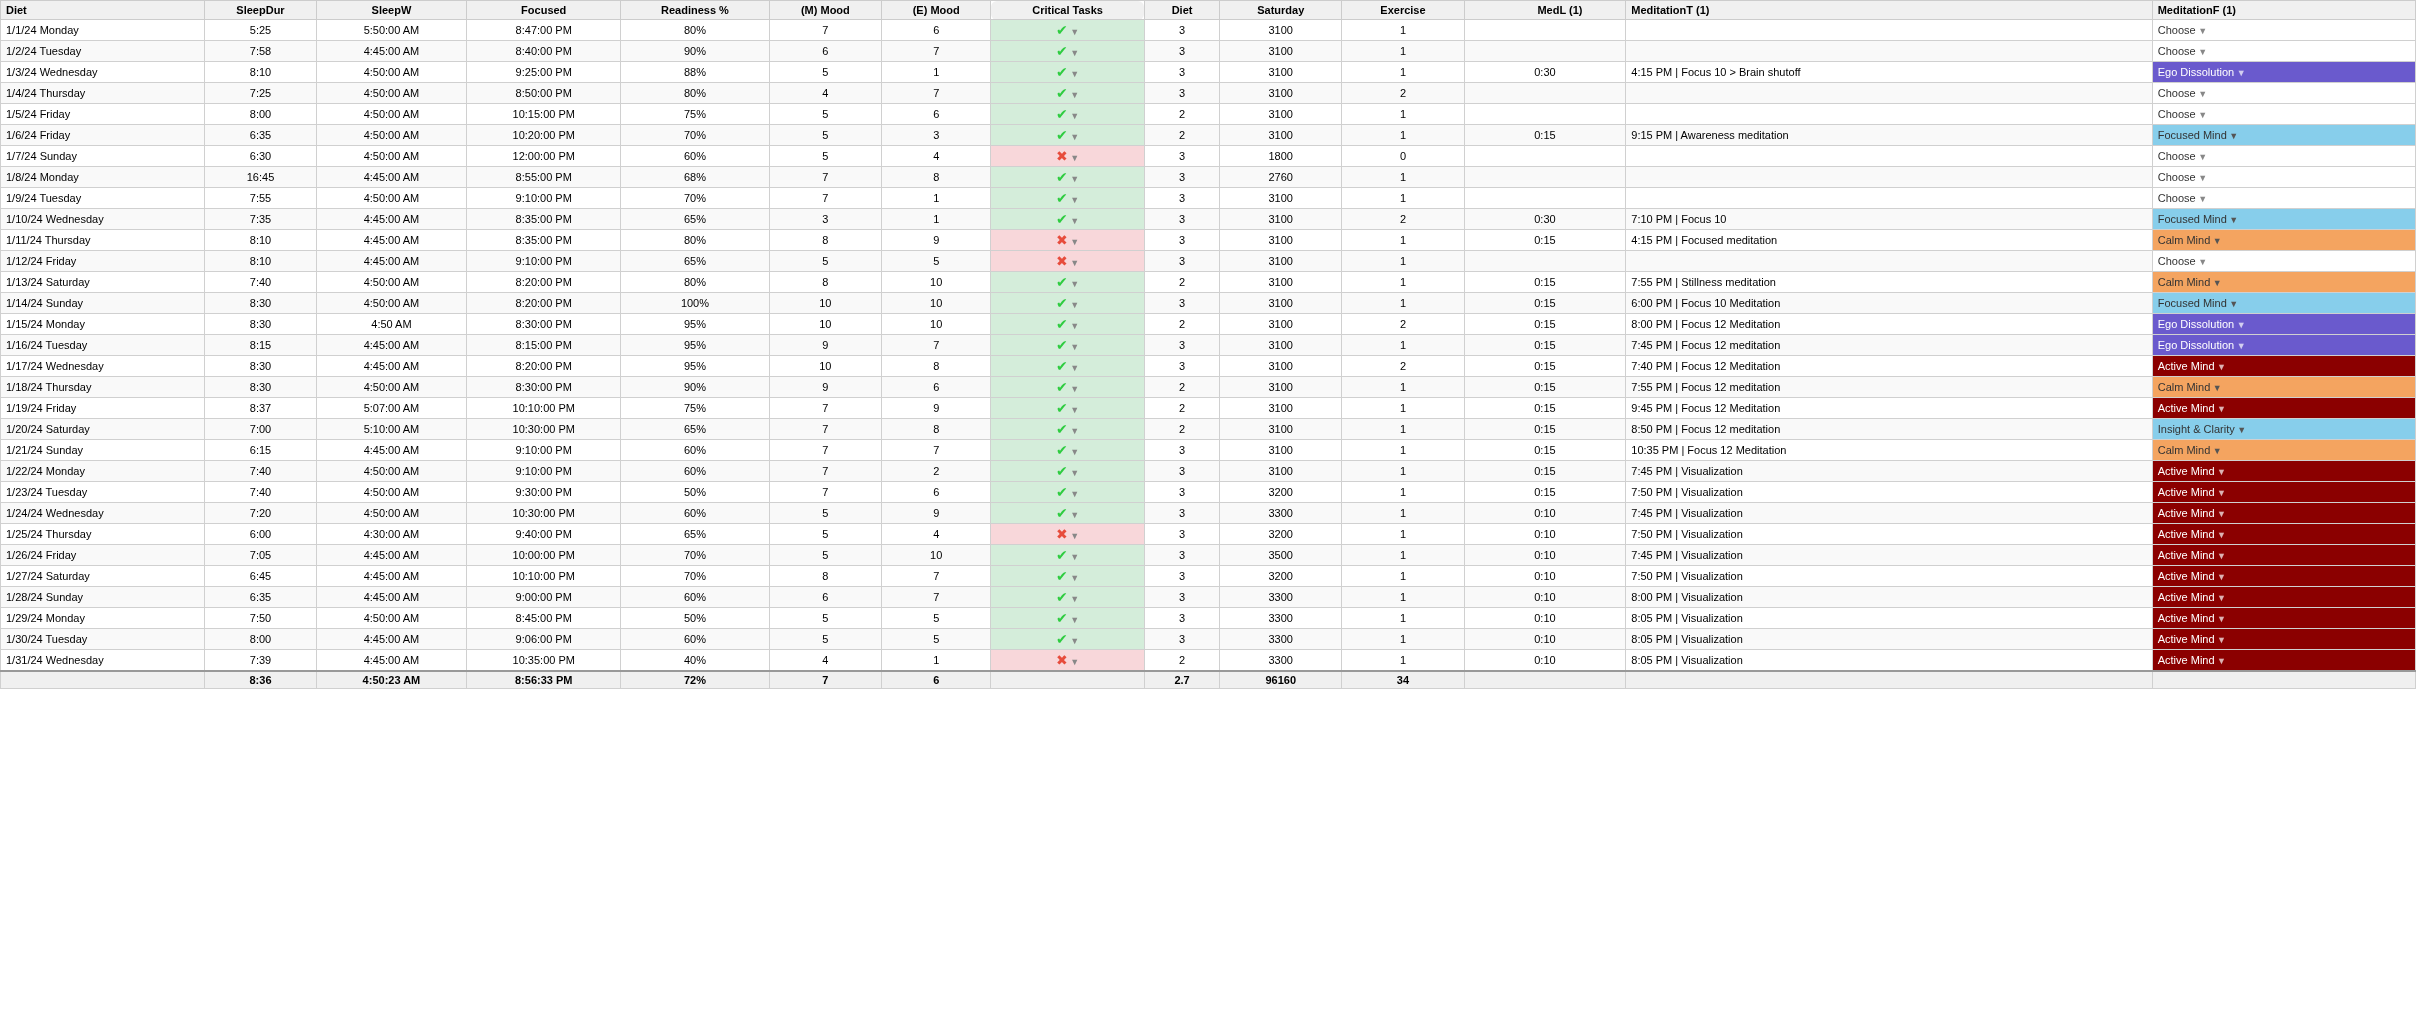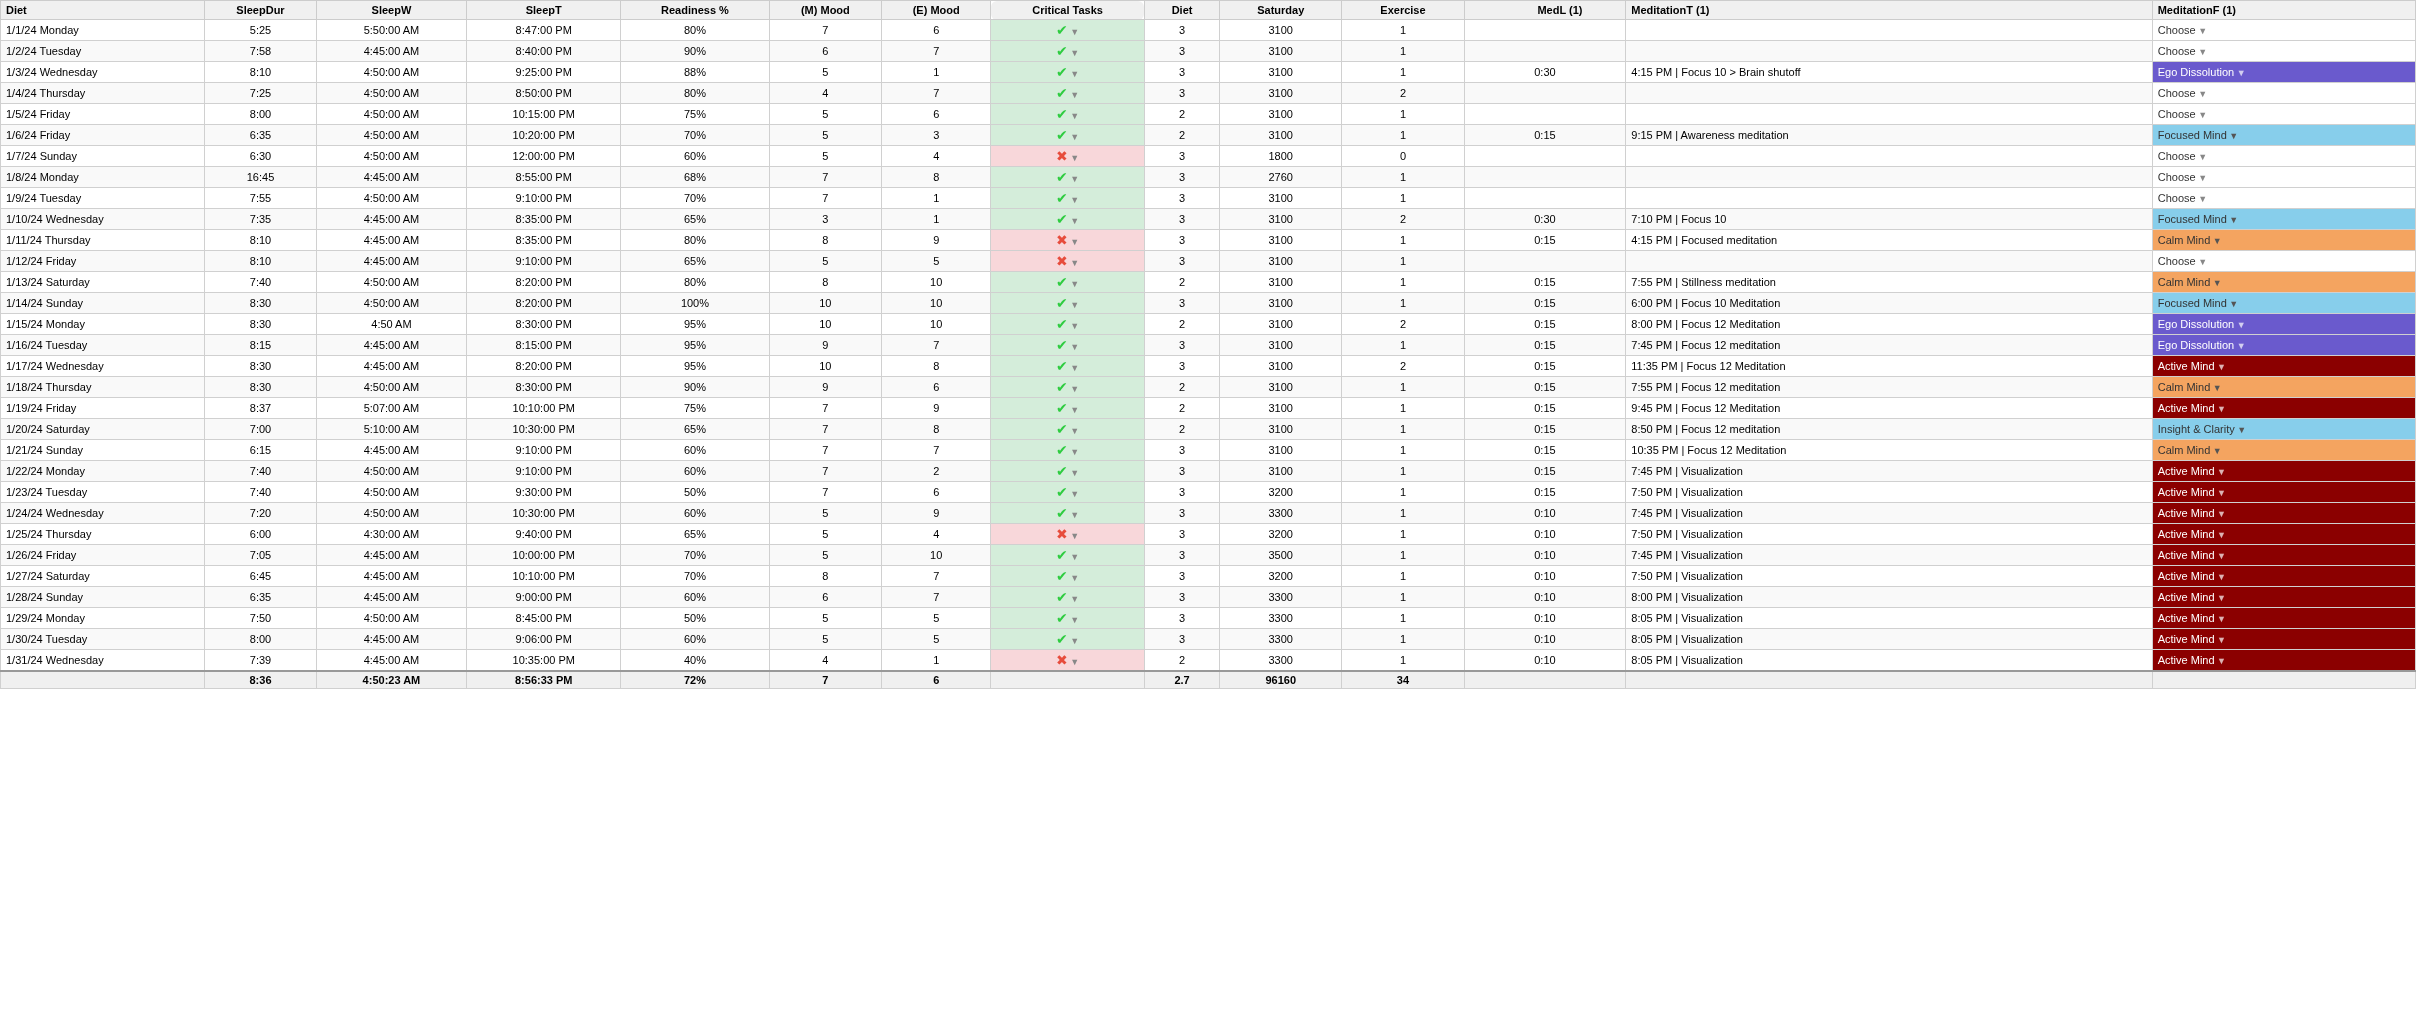--- a/index.html
+++ b/index.html
@@ -99,21 +99,21 @@
   </style>
 </head>
 <body>
 
 <table>
   <thead>
     <tr>
       <th class="col-date">Diet</th>
       <th class="col-sleep num">SleepDur</th>
       <th class="col-sleepw num">SleepW</th>
-      <th class="col-sleept num">SleepT</th>
+      <th class="col-sleept num">Focused</th>
       <th class="col-readiness num">Readiness %</th>
       <th class="col-mmood num">(M) Mood</th>
       <th class="col-emood num">(E) Mood</th>
       <th class="col-critical num">Critical Tasks</th>
       <th class="col-diet num">Diet</th>
       <th class="col-calories num">Saturday</th>
       <th class="col-exercise num">Exercise</th>
       <th class="col-medl num">MedL (1)</th>
       <th class="col-medt">MeditationT (1)</th>
       <th class="col-medf">MeditationF (1)</th>
@@ -382,21 +382,21 @@
         <td class="num">4:45:00 AM</td>
         <td class="num">8:20:00 PM</td>
         <td class="num">95%</td>
         <td class="num">10</td>
         <td class="num">8</td>
         <td class="critical-cell" style="text-align: center;"><span class="check-green">✔</span><span class="dropdown-arrow"> ▼</span></td>
         <td class="num">3</td>
         <td class="num">3100</td>
         <td class="num">2</td>
         <td class="num">0:15</td>
-        <td>11:35 PM | Focus 12 Meditation</td>
+        <td>7:40 PM | Focus 12 Meditation</td>
         <td class="meditation-active"><span>Active Mind</span><span class="dropdown-arrow" style="color: rgba(255, 255, 255, 0.7);"> ▼</span></td>
       </tr>
       <tr>
         <td>1/18/24 Thursday</td>
         <td class="num">8:30</td>
         <td class="num">4:50:00 AM</td>
         <td class="num">8:30:00 PM</td>
         <td class="num">90%</td>
         <td class="num">9</td>
         <td class="num">6</td>

